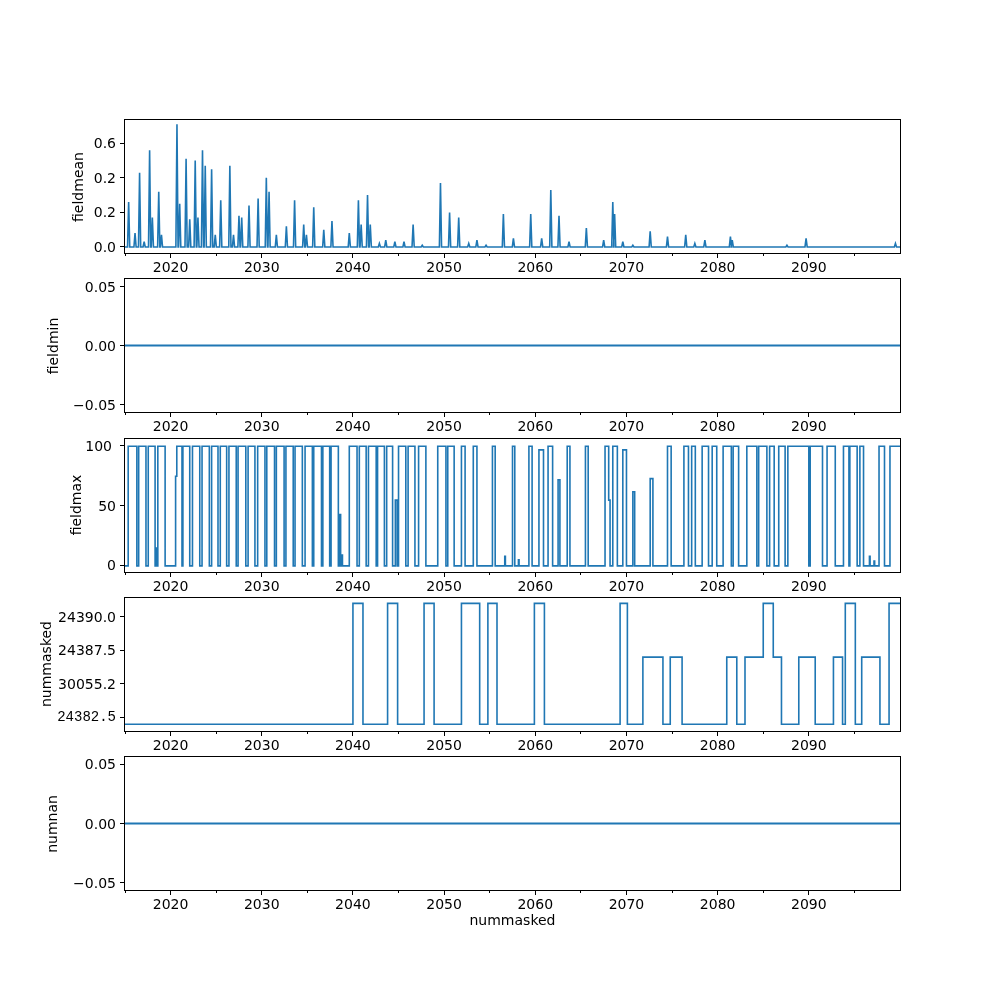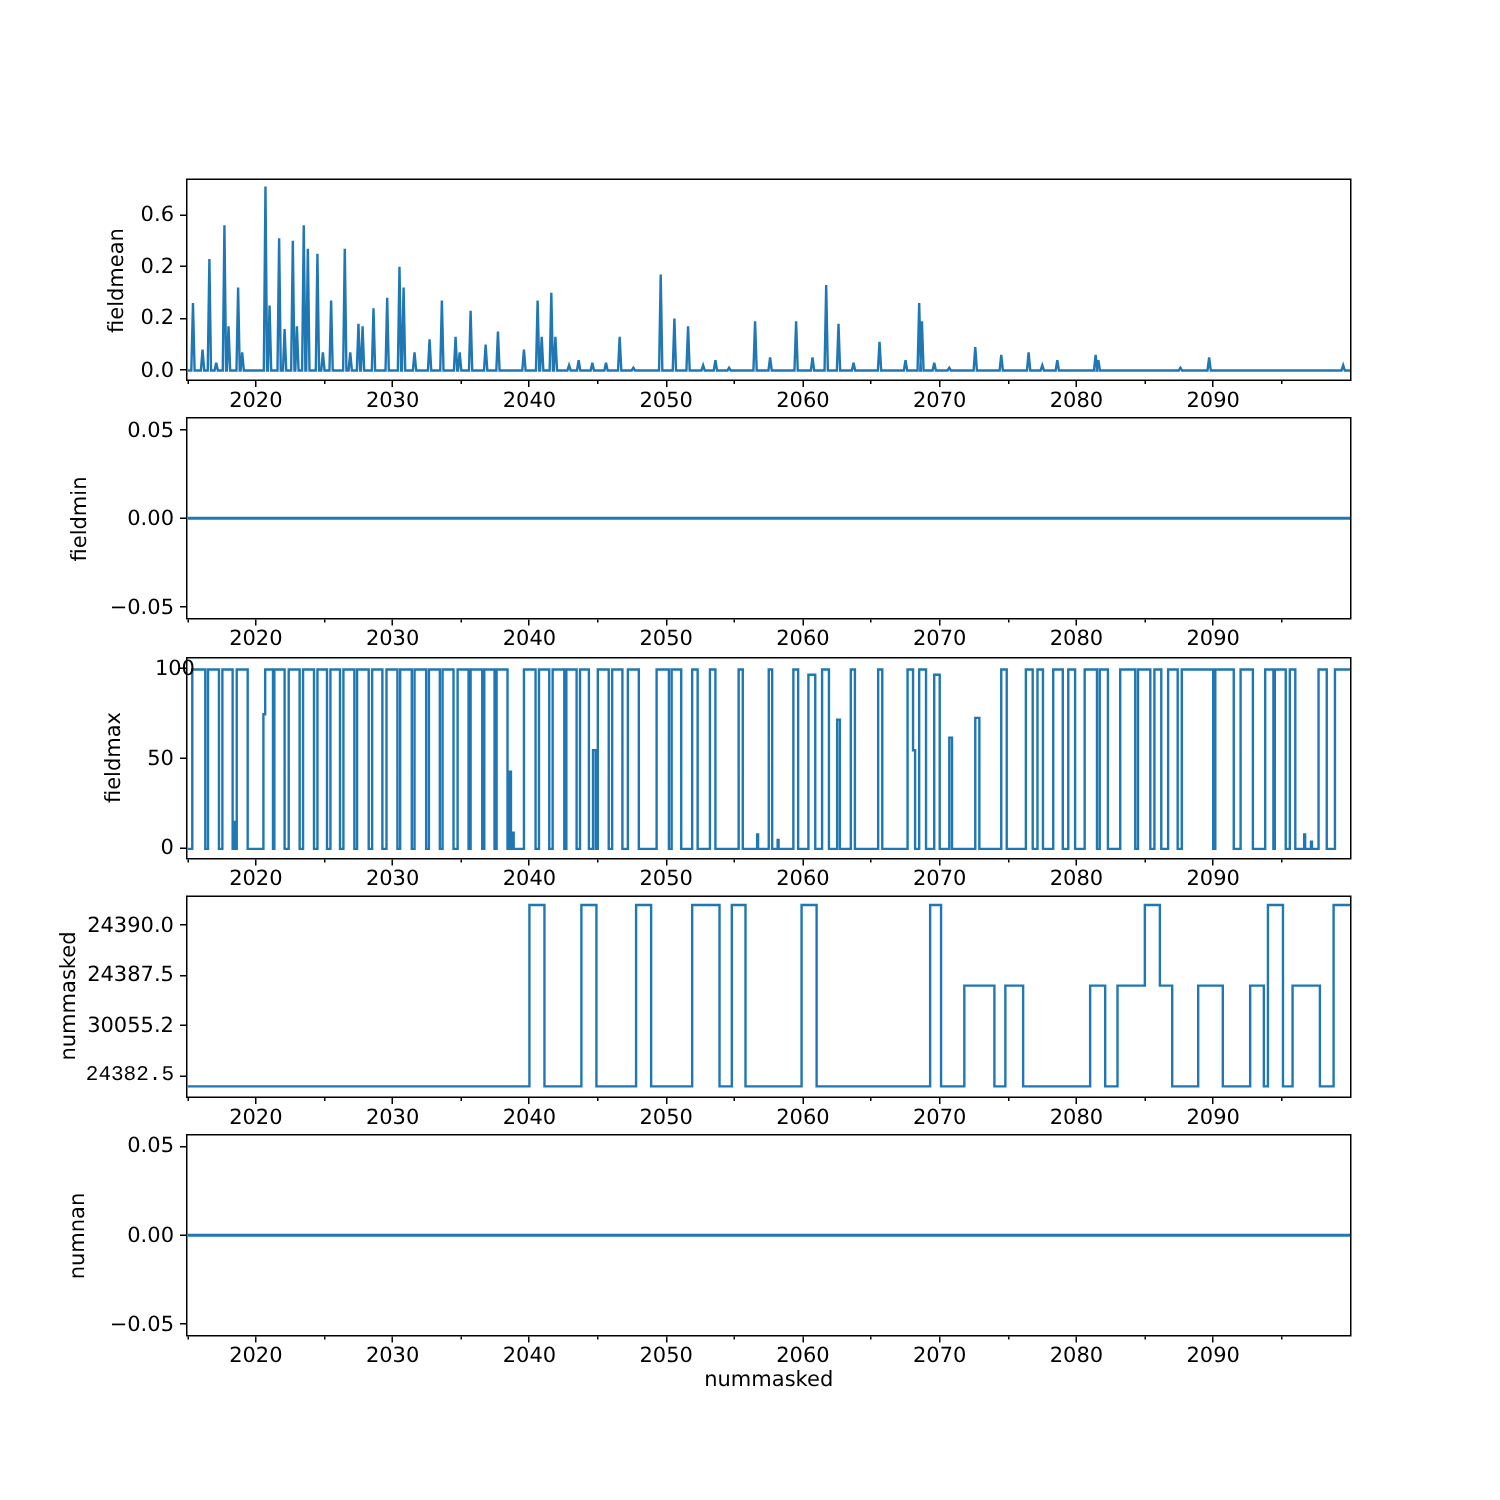--- a/index.html
+++ b/index.html
@@ -100,21 +100,21 @@
       <div class="axes-box" style="left: 124px; top: 437.5px; width: 775px; height: 133px;">
         <svg width="775" height="133">
           <path d="M0,126.9L3.19,126.9L3.19,7.3L11.85,7.3L11.85,126.9L13.68,126.9L13.68,7.3L20.97,7.3L20.97,126.9L23.25,126.9L23.25,7.3L30.09,7.3L30.09,126.9L31.18,126.9L31.18,108.96L31.91,108.96L31.91,126.9L32.82,126.9L32.82,7.3L40.12,7.3L40.12,126.9L50.6,126.9L50.6,37.2L51.79,37.2L51.79,37.2L51.79,7.3L56.99,7.3L56.99,126.9L57.9,126.9L57.9,7.3L64.74,7.3L64.74,126.9L67.47,126.9L67.47,7.3L74.76,7.3L74.76,126.9L77.04,126.9L77.04,7.3L84.34,7.3L84.34,126.9L86.62,126.9L86.62,7.3L93,7.3L93,126.9L95.28,126.9L95.28,7.3L101.66,7.3L101.66,126.9L103.94,126.9L103.94,7.3L111.24,7.3L111.24,126.9L113.06,126.9L113.06,7.3L120.81,7.3L120.81,126.9L123.09,126.9L123.09,7.3L129.93,7.3L129.93,126.9L132.66,126.9L132.66,7.3L139.96,7.3L139.96,126.9L141.78,126.9L141.78,7.3L149.53,7.3L149.53,126.9L151.35,126.9L151.35,7.3L159.1,7.3L159.1,126.9L160.93,126.9L160.93,7.3L168.22,7.3L168.22,126.9L170.04,126.9L170.04,7.3L177.34,7.3L177.34,126.9L180.07,126.9L180.07,7.3L187.37,7.3L187.37,126.9L188.74,126.9L188.74,7.3L196.49,7.3L196.49,126.9L197.85,126.9L197.85,7.3L204.69,7.3L204.69,126.9L206.06,126.9L206.06,7.3L213.35,7.3L213.35,126.9L214.72,126.9L214.72,75.47L215.63,75.47L215.63,126.9L216.82,126.9L216.82,116.14L217.46,116.14L217.46,126.9L224.29,126.9L224.29,7.3L232.04,7.3L232.04,126.9L234.32,126.9L234.32,7.3L241.16,7.3L241.16,126.9L243.44,126.9L243.44,7.3L251.19,7.3L251.19,126.9L252.56,126.9L252.56,7.3L259.4,7.3L259.4,126.9L261.68,126.9L261.68,7.3L267.6,7.3L267.6,126.9L270.34,126.9L270.34,61.12L272.16,61.12L272.16,126.9L273.53,126.9L273.53,7.3L280.82,7.3L280.82,126.9L283.1,126.9L283.1,7.3L289.94,7.3L289.94,126.9L293.59,126.9L293.59,7.3L300.88,7.3L300.88,126.9L312.74,126.9L312.74,7.3L320.94,7.3L320.94,126.9L322.76,126.9L322.76,7.3L329.15,7.3L329.15,126.9L336.44,126.9L336.44,7.3L340.09,7.3L340.09,126.9L348.29,126.9L348.29,7.3L351.94,7.3L351.94,126.9L367.44,126.9L367.44,7.3L370.18,7.3L370.18,126.9L379.75,126.9L379.75,117.33L380.39,117.33L380.39,126.9L387.5,126.9L387.5,7.3L389.78,7.3L389.78,126.9L393.43,126.9L393.43,120.92L394.06,120.92L394.06,126.9L403.91,126.9L403.91,7.3L407.1,7.3L407.1,126.9L413.94,126.9L413.94,10.88L418.5,10.88L418.5,126.9L423.06,126.9L423.06,7.3L427.62,7.3L427.62,126.9L433.09,126.9L433.09,40.79L434.91,40.79L434.91,126.9L442.21,126.9L442.21,7.3L444.94,7.3L444.94,126.9L460.44,126.9L460.44,7.3L463.18,7.3L463.18,126.9L480.04,126.9L480.04,7.3L483.69,7.3L483.69,7.3L483.69,61.12L485.06,61.12L485.06,126.9L487.79,126.9L487.79,7.3L492.35,7.3L492.35,126.9L497.82,126.9L497.82,10.88L501.47,10.88L501.47,126.9L507.85,126.9L507.85,52.75L509.68,52.75L509.68,126.9L525.18,126.9L525.18,39.59L527.91,39.59L527.91,126.9L542.5,126.9L542.5,7.3L546.15,7.3L546.15,126.9L558.91,126.9L558.91,7.3L563.47,7.3L563.47,126.9L566.66,126.9L566.66,7.3L570.31,7.3L570.31,126.9L577.15,126.9L577.15,7.3L583.53,7.3L583.53,126.9L587.18,126.9L587.18,7.3L591.74,7.3L591.74,126.9L598.12,126.9L598.12,7.3L606.32,7.3L606.32,126.9L608.15,126.9L608.15,7.3L613.62,7.3L613.62,126.9L621.82,126.9L621.82,7.3L631.85,7.3L631.85,126.9L633.68,126.9L633.68,7.3L641.88,7.3L641.88,126.9L644.62,126.9L644.62,7.3L649.18,7.3L649.18,126.9L653.74,126.9L653.74,7.3L660.12,7.3L660.12,126.9L662.85,126.9L662.85,7.3L683.82,7.3L683.82,126.9L685.19,126.9L685.19,7.3L697.5,7.3L697.5,126.9L702.06,126.9L702.06,7.3L710.26,7.3L710.26,126.9L718.47,126.9L718.47,7.3L723.94,7.3L723.94,126.9L724.85,126.9L724.85,7.3L732.15,7.3L732.15,126.9L734.88,126.9L734.88,7.3L738.53,7.3L738.53,126.9L744.46,126.9L744.46,117.33L745.09,117.33L745.09,126.9L749.01,126.9L749.01,122.12L749.65,122.12L749.65,126.9L754.03,126.9L754.03,7.3L759.5,7.3L759.5,126.9L764.97,126.9L764.97,7.3L775,7.3" fill="none" stroke="#1f77b4" stroke-width="1.6"></path>
         </svg>
       </div>
       <div class="tick-mark" style="left: 120px; top: 564.9px; width: 4px; height: 1px;"></div>
       <div class="ytick-label" style="left: 46px; top: 557.4px;">0</div>
       <div class="tick-mark" style="left: 120px; top: 505.1px; width: 4px; height: 1px;"></div>
       <div class="ytick-label" style="left: 46px; top: 497.6px;">50</div>
       <div class="tick-mark" style="left: 120px; top: 445.3px; width: 4px; height: 1px;"></div>
-      <div class="ytick-label" style="left: 60px; top: 437.8px;">100</div>
+      <div class="ytick-label" style="left: 42px; top: 437.8px;">100</div>
       <div class="ylabel" style="left: -24px; top: 497px;">fieldmax</div>
       <div class="tick-mark" style="left: 170.09px; top: 572.5px; width: 1px; height: 4px;"></div>
       <div class="xtick-label" style="left: 140.59px; top: 577.5px;">2020</div>
       <div class="tick-mark" style="left: 261.26px; top: 572.5px; width: 1px; height: 4px;"></div>
       <div class="xtick-label" style="left: 231.76px; top: 577.5px;">2030</div>
       <div class="tick-mark" style="left: 352.44px; top: 572.5px; width: 1px; height: 4px;"></div>
       <div class="xtick-label" style="left: 322.94px; top: 577.5px;">2040</div>
       <div class="tick-mark" style="left: 443.62px; top: 572.5px; width: 1px; height: 4px;"></div>
       <div class="xtick-label" style="left: 414.12px; top: 577.5px;">2050</div>
       <div class="tick-mark" style="left: 534.79px; top: 572.5px; width: 1px; height: 4px;"></div>

